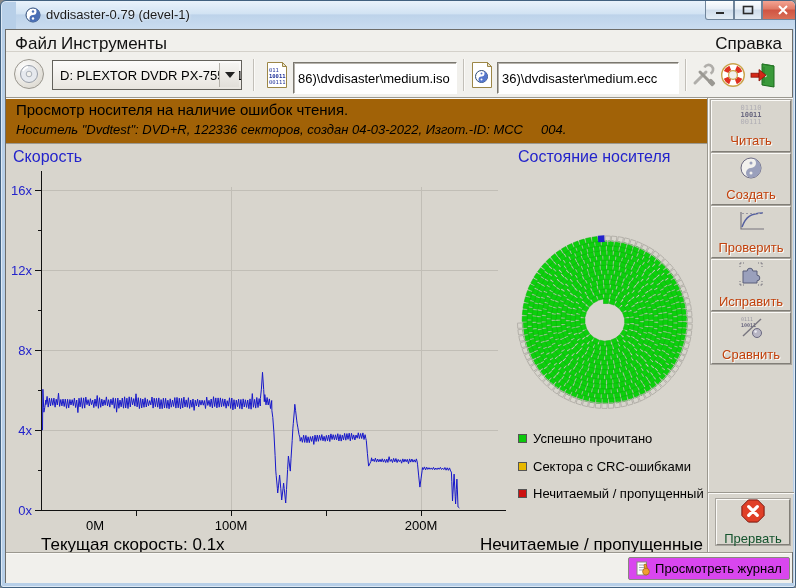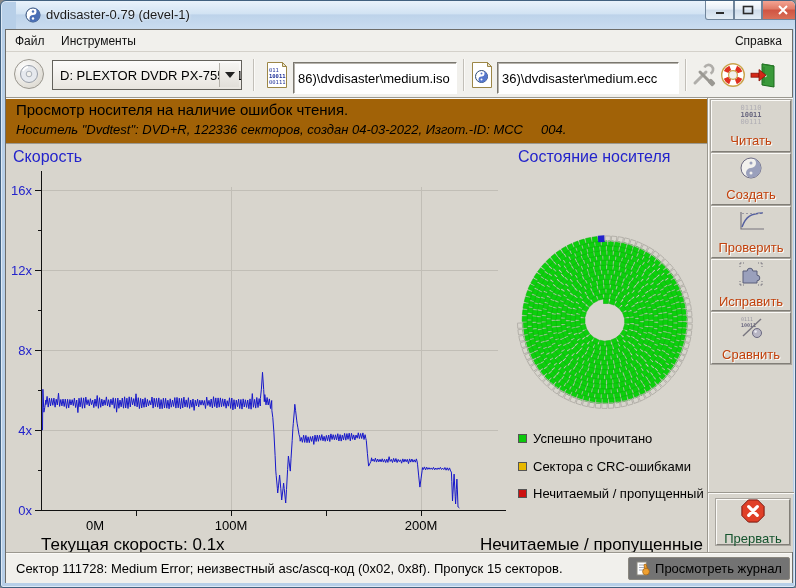--- a/index.html
+++ b/index.html
@@ -11,21 +11,21 @@
   
   .titlebar{left:15px;top:0;width:796px;height:28px;
             background:linear-gradient(#e9f2fb,#d2e3f3 45%,#bdd3ea 50%,#cadcef);}
   .title-text{left:30px;top:6px;font-size:13px;color:#1c1c1c;text-shadow:0 0 3px #fff;}
   .winbtn{top:0;height:19px;border:1px solid #70859b;border-top:none;
           background:linear-gradient(#fdfefe,#e7eef6 45%,#cfdcea 50%,#e3edf6);display:flex;align-items:center;justify-content:center;}
   .winbtn.close{background:linear-gradient(#f4a493,#e07a66 45%,#cf5442 50%,#d96f58);}
   
   .client{left:4px;top:28px;width:788px;height:554px;background:#f1f0ec;border:1px solid #6e6d69;}
   .menubar{left:5px;top:29px;width:786px;height:22px;background:#f1f0ec;border-bottom:1px solid #d4d1ca;}
-  .menu-item{position:absolute;top:4px;font-size:12px;color:#111;}
+  .menu-item{position:absolute;top:4px;font-size:17px;color:#111;}
   .toolbar{left:5px;top:52px;width:786px;height:43px;background:#f1f0ec;}
   .tsep{position:absolute;top:6px;width:1px;height:32px;background:#c2bfb8;box-shadow:1px 0 0 #fbfaf7;}
   .roundbtn{left:13px;top:58px;width:30px;height:30px;border-radius:50%;border:1px solid #9a978f;
             background:radial-gradient(circle at 35% 30%,#ffffff,#e2dfd8 70%,#cfccc4);display:flex;align-items:center;justify-content:center;}
   .combo{left:51px;top:59px;width:190px;height:30px;border:1px solid #63615b;background:linear-gradient(#fcfbfa,#e8e5df);
          display:flex;align-items:center;font-size:13px;color:#000;padding-left:7px;white-space:nowrap;overflow:hidden;}
   .combo-arrowzone{position:absolute;right:2px;top:2px;bottom:2px;width:20px;border-left:1px solid #b5b2ab;
          display:flex;align-items:center;justify-content:center;background:linear-gradient(#f6f5f2,#e2dfd9);}
   .tri-down{width:0;height:0;border-left:5px solid transparent;border-right:5px solid transparent;border-top:6px solid #222;}
   .path-input{position:absolute;height:32px;border:1px solid #7a776f;border-bottom-color:#fff;border-right-color:#fff;
@@ -50,21 +50,21 @@
         border:1px solid;border-color:#fbfaf7 #817e77 #817e77 #fbfaf7;box-shadow:0 0 0 1px #a8a59e;
         display:flex;flex-direction:column;align-items:center;justify-content:center;gap:7px;}
   .sbtn .lbl{font-size:13px;color:#c2410c;text-shadow:1px 1px 0 #fdfcf9;}
   .sbtn.enabled .lbl{color:#14532d;text-shadow:none;}
   .sb-sep{position:absolute;left:0;width:86px;height:2px;border-top:1px solid #9b988f;border-bottom:1px solid #fbfaf7;}
   .binrow{font-family:"DejaVu Sans Mono",monospace;font-size:7px;line-height:7px;letter-spacing:0;}
   
   .footer{left:5px;top:551px;width:786px;height:31px;background:#f1f0ec;border-top:1px solid #9b988f;box-shadow:inset 0 1px 0 #fbfaf7;}
   .footer-msg{position:absolute;left:10px;top:8px;font-size:13px;color:#000;white-space:nowrap;}
   .journal-btn{position:absolute;left:622px;top:4px;width:162px;height:23px;border:1px solid #8a877f;border-radius:2px;
-               display:flex;align-items:center;justify-content:center;gap:4px;font-size:13px;color:#000;background:#737373;}
+               display:flex;align-items:center;justify-content:center;gap:4px;font-size:13px;color:#000;background:#d946ef;}
   .grid{stroke:#c1beb6;stroke-width:1;shape-rendering:crispEdges;}
   .axis{stroke:#111;stroke-width:1;shape-rendering:crispEdges;}
   .ticklbl{font-family:"Liberation Sans",sans-serif;font-size:13px;}
   svg{overflow:visible;}
 </style>
 </head>
 <body>
 
 <div class="window">
 
@@ -998,21 +998,20 @@
     <div class="sbtn enabled" style="top:401px;left:8px;width:74px;height:46px">
       <svg width="26" height="26" viewBox="0 0 26 26">
         <polygon points="24.1,17.6 17.6,24.1 8.4,24.1 1.9,17.6 1.9,8.4 8.4,1.9 17.6,1.9 24.1,8.4" fill="#e04028" stroke="#7a150c"></polygon>
         <path d="M8.7 8.7 L17.3 17.3 M17.3 8.7 L8.7 17.3" stroke="#ffffff" stroke-width="3.2" stroke-linecap="round"></path>
       </svg>
       <span class="lbl">Прервать</span>
     </div>
   </div>
 
   <div class="abs footer">
-    <div class="footer-msg">Сектор 111728: Medium Error; неизвестный asc/ascq-код (0x02, 0x8f). Пропуск 15 секторов.</div>
     <div class="journal-btn">
       <svg width="15" height="15" viewBox="0 0 15 15">
         <rect x="1" y="1" width="9.5" height="13" fill="#ffffff" stroke="#8a877f"></rect>
         <path d="M3 4 h5.5 M3 6.5 h5.5 M3 9 h5.5" stroke="#9aa0b0" stroke-width="0.9"></path>
         <rect x="8.6" y="3" width="2.4" height="7" rx="1.2" transform="rotate(-14 9.8 6.5)" fill="#f0a030" stroke="#a06010" stroke-width="0.7"></rect>
         <circle cx="10" cy="10.6" r="3.4" fill="#f0a030" stroke="#a06010" stroke-width="0.7"></circle>
       </svg>
       <span>Просмотреть журнал</span>
     </div>
   </div>

